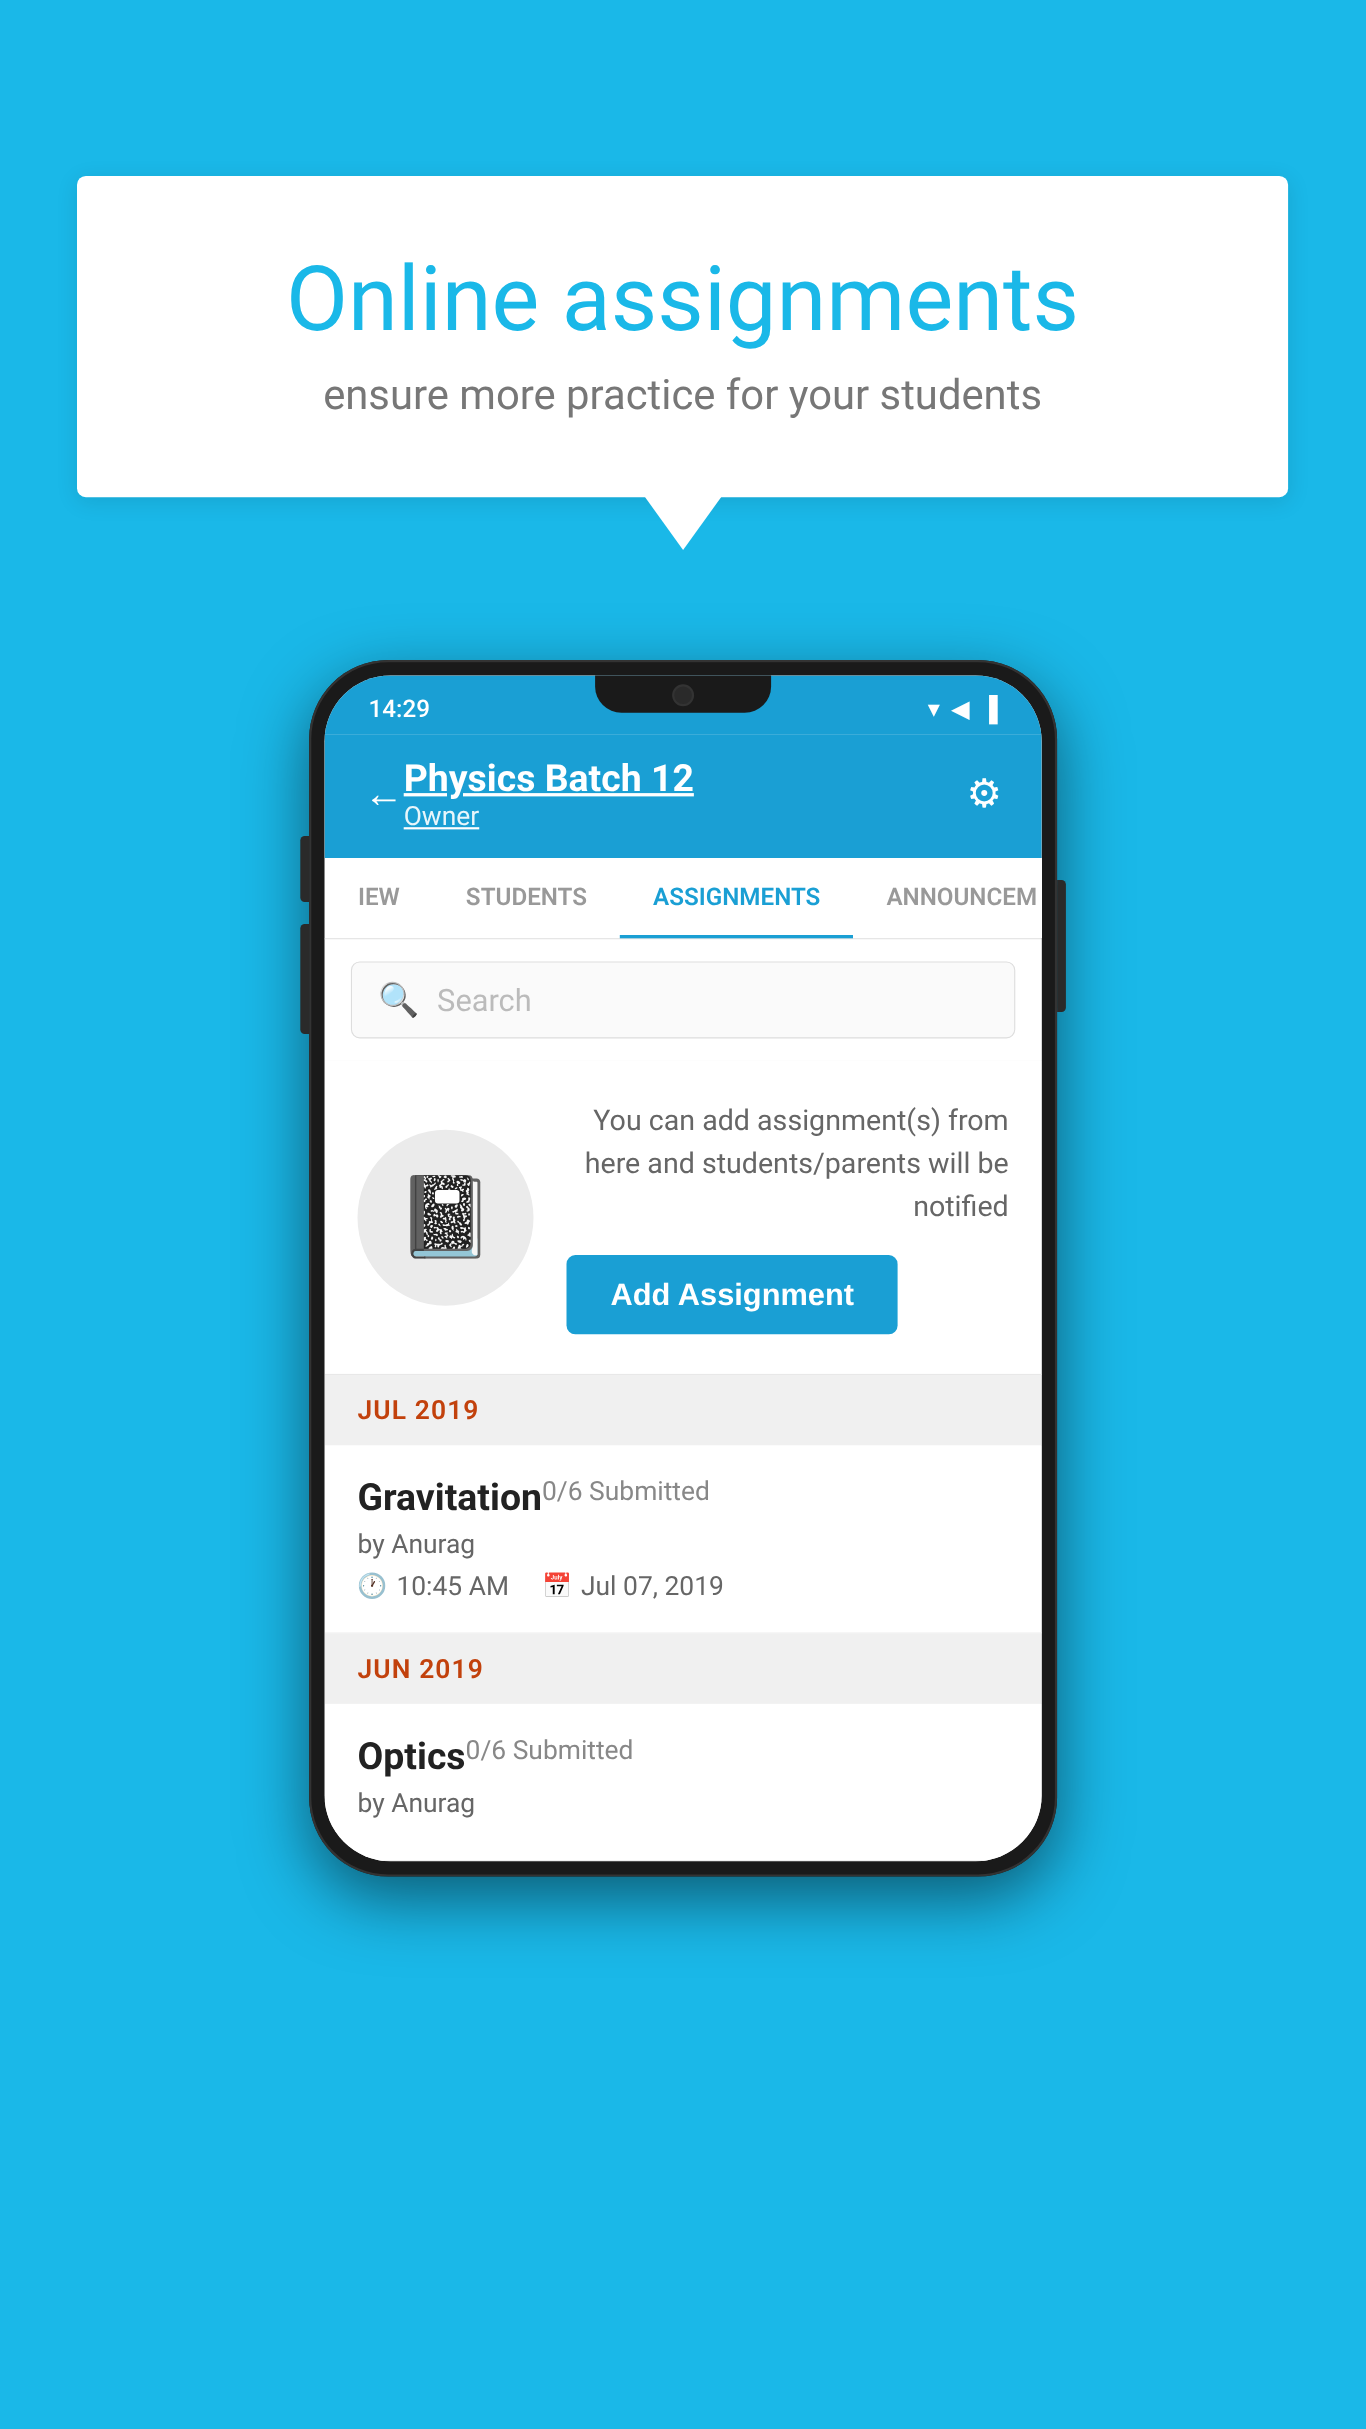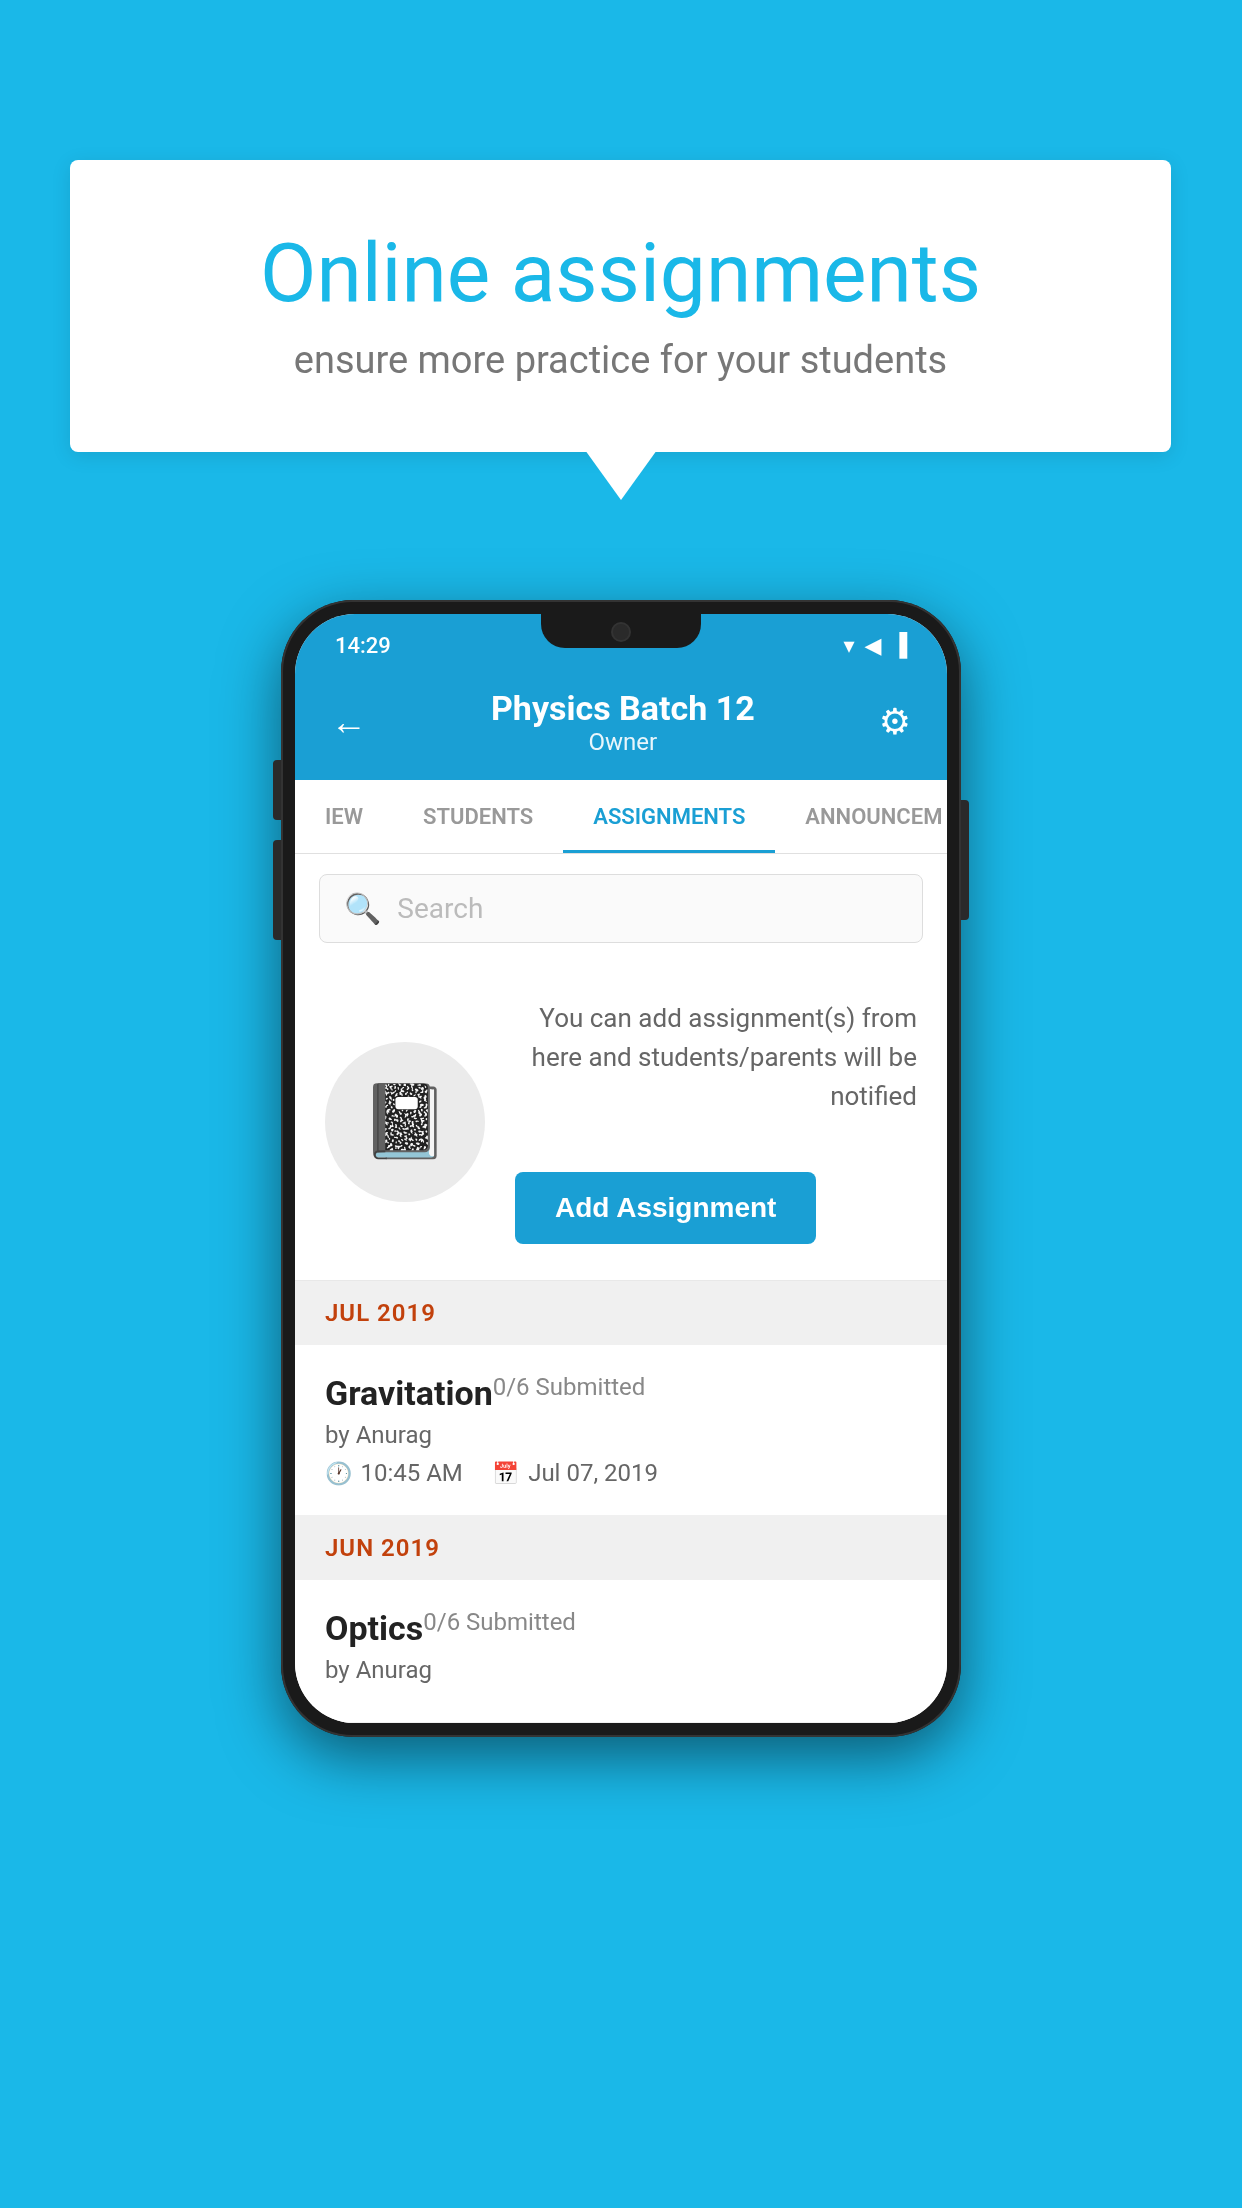--- a/index.html
+++ b/index.html
@@ -162,22 +162,22 @@
       color: white;
     }
 
     .header-back {
       font-size: 36px;
       color: white;
       cursor: pointer;
     }
 
     .header-center {
-      text-align: center;
       flex: 1;
+      text-decoration: underline;
     }
 
     .header-title {
       font-size: 34px;
       font-weight: 700;
       color: white;
     }
 
     .header-subtitle {
       font-size: 24px;
@@ -289,21 +289,20 @@
     .add-assignment-btn {
       background: #1a9fd4;
       color: white;
       border: none;
       border-radius: 8px;
       padding: 20px 40px;
       font-size: 28px;
       font-weight: 600;
       cursor: pointer;
       display: inline-block;
-      margin-top: 32px;
     }
 
     
     .section-header {
       background: #f0f0f0;
       padding: 18px 30px;
       font-size: 24px;
       font-weight: 600;
       color: #c2410c;
       letter-spacing: 1px;

